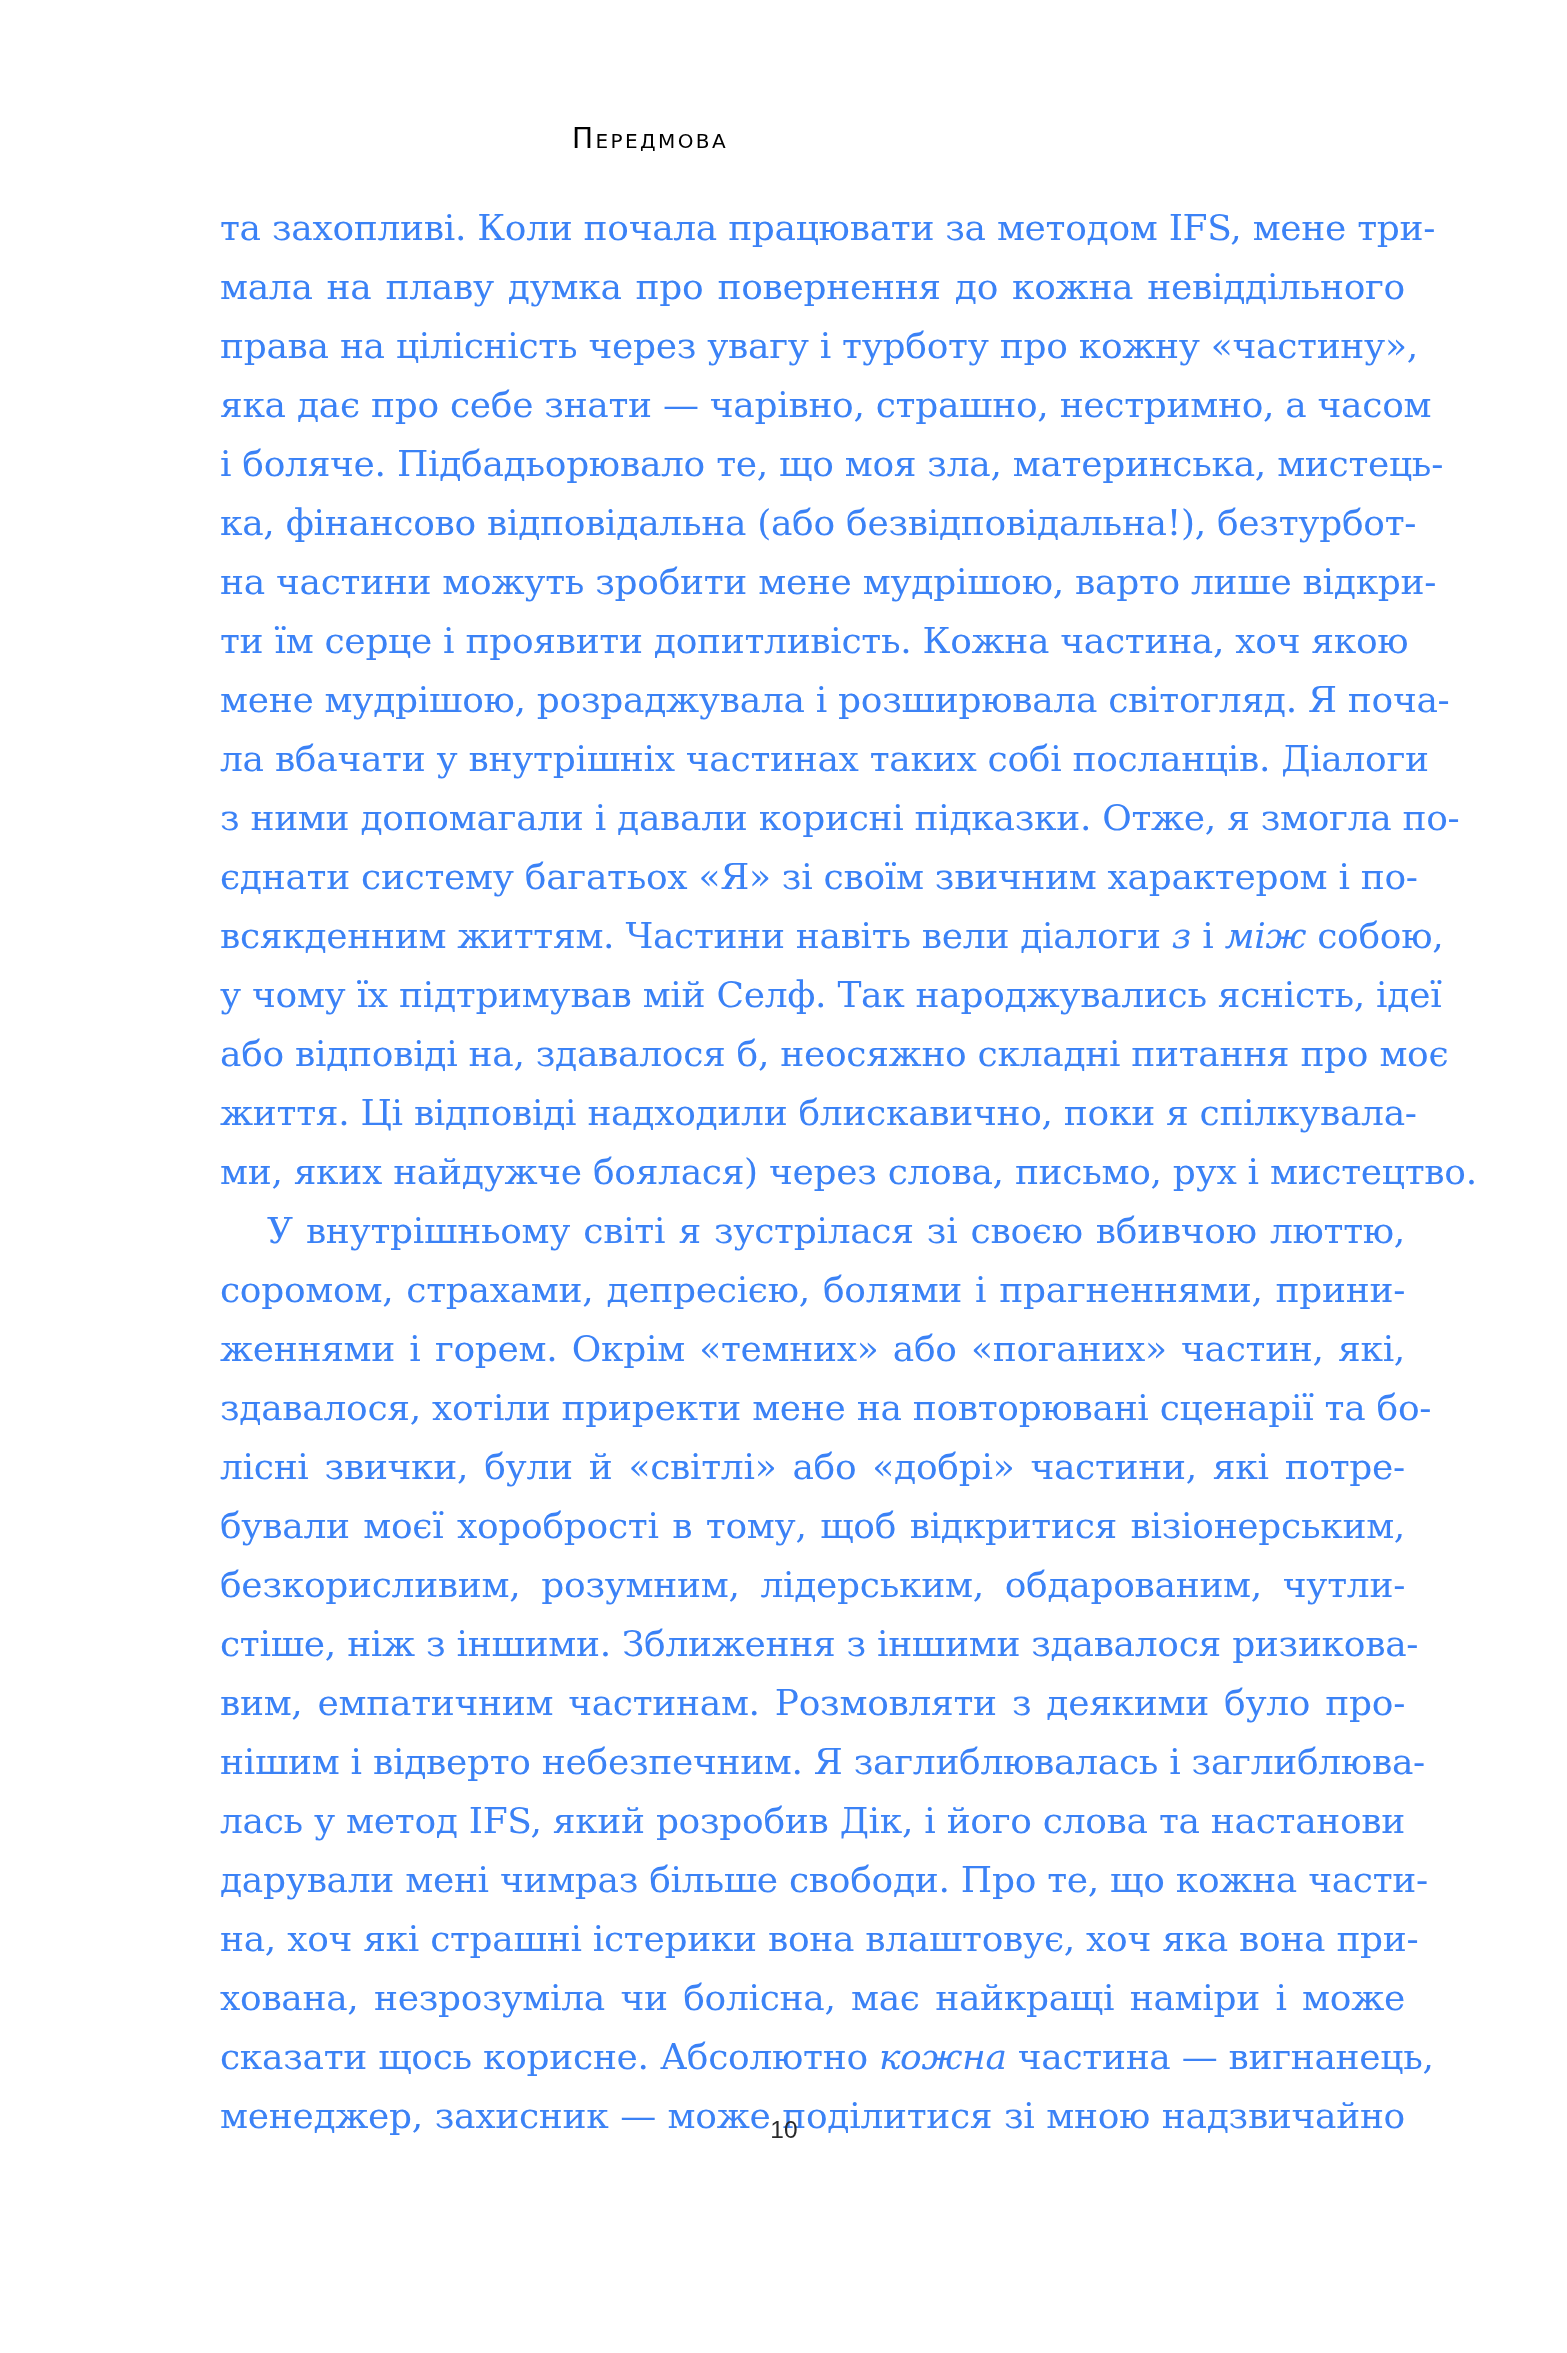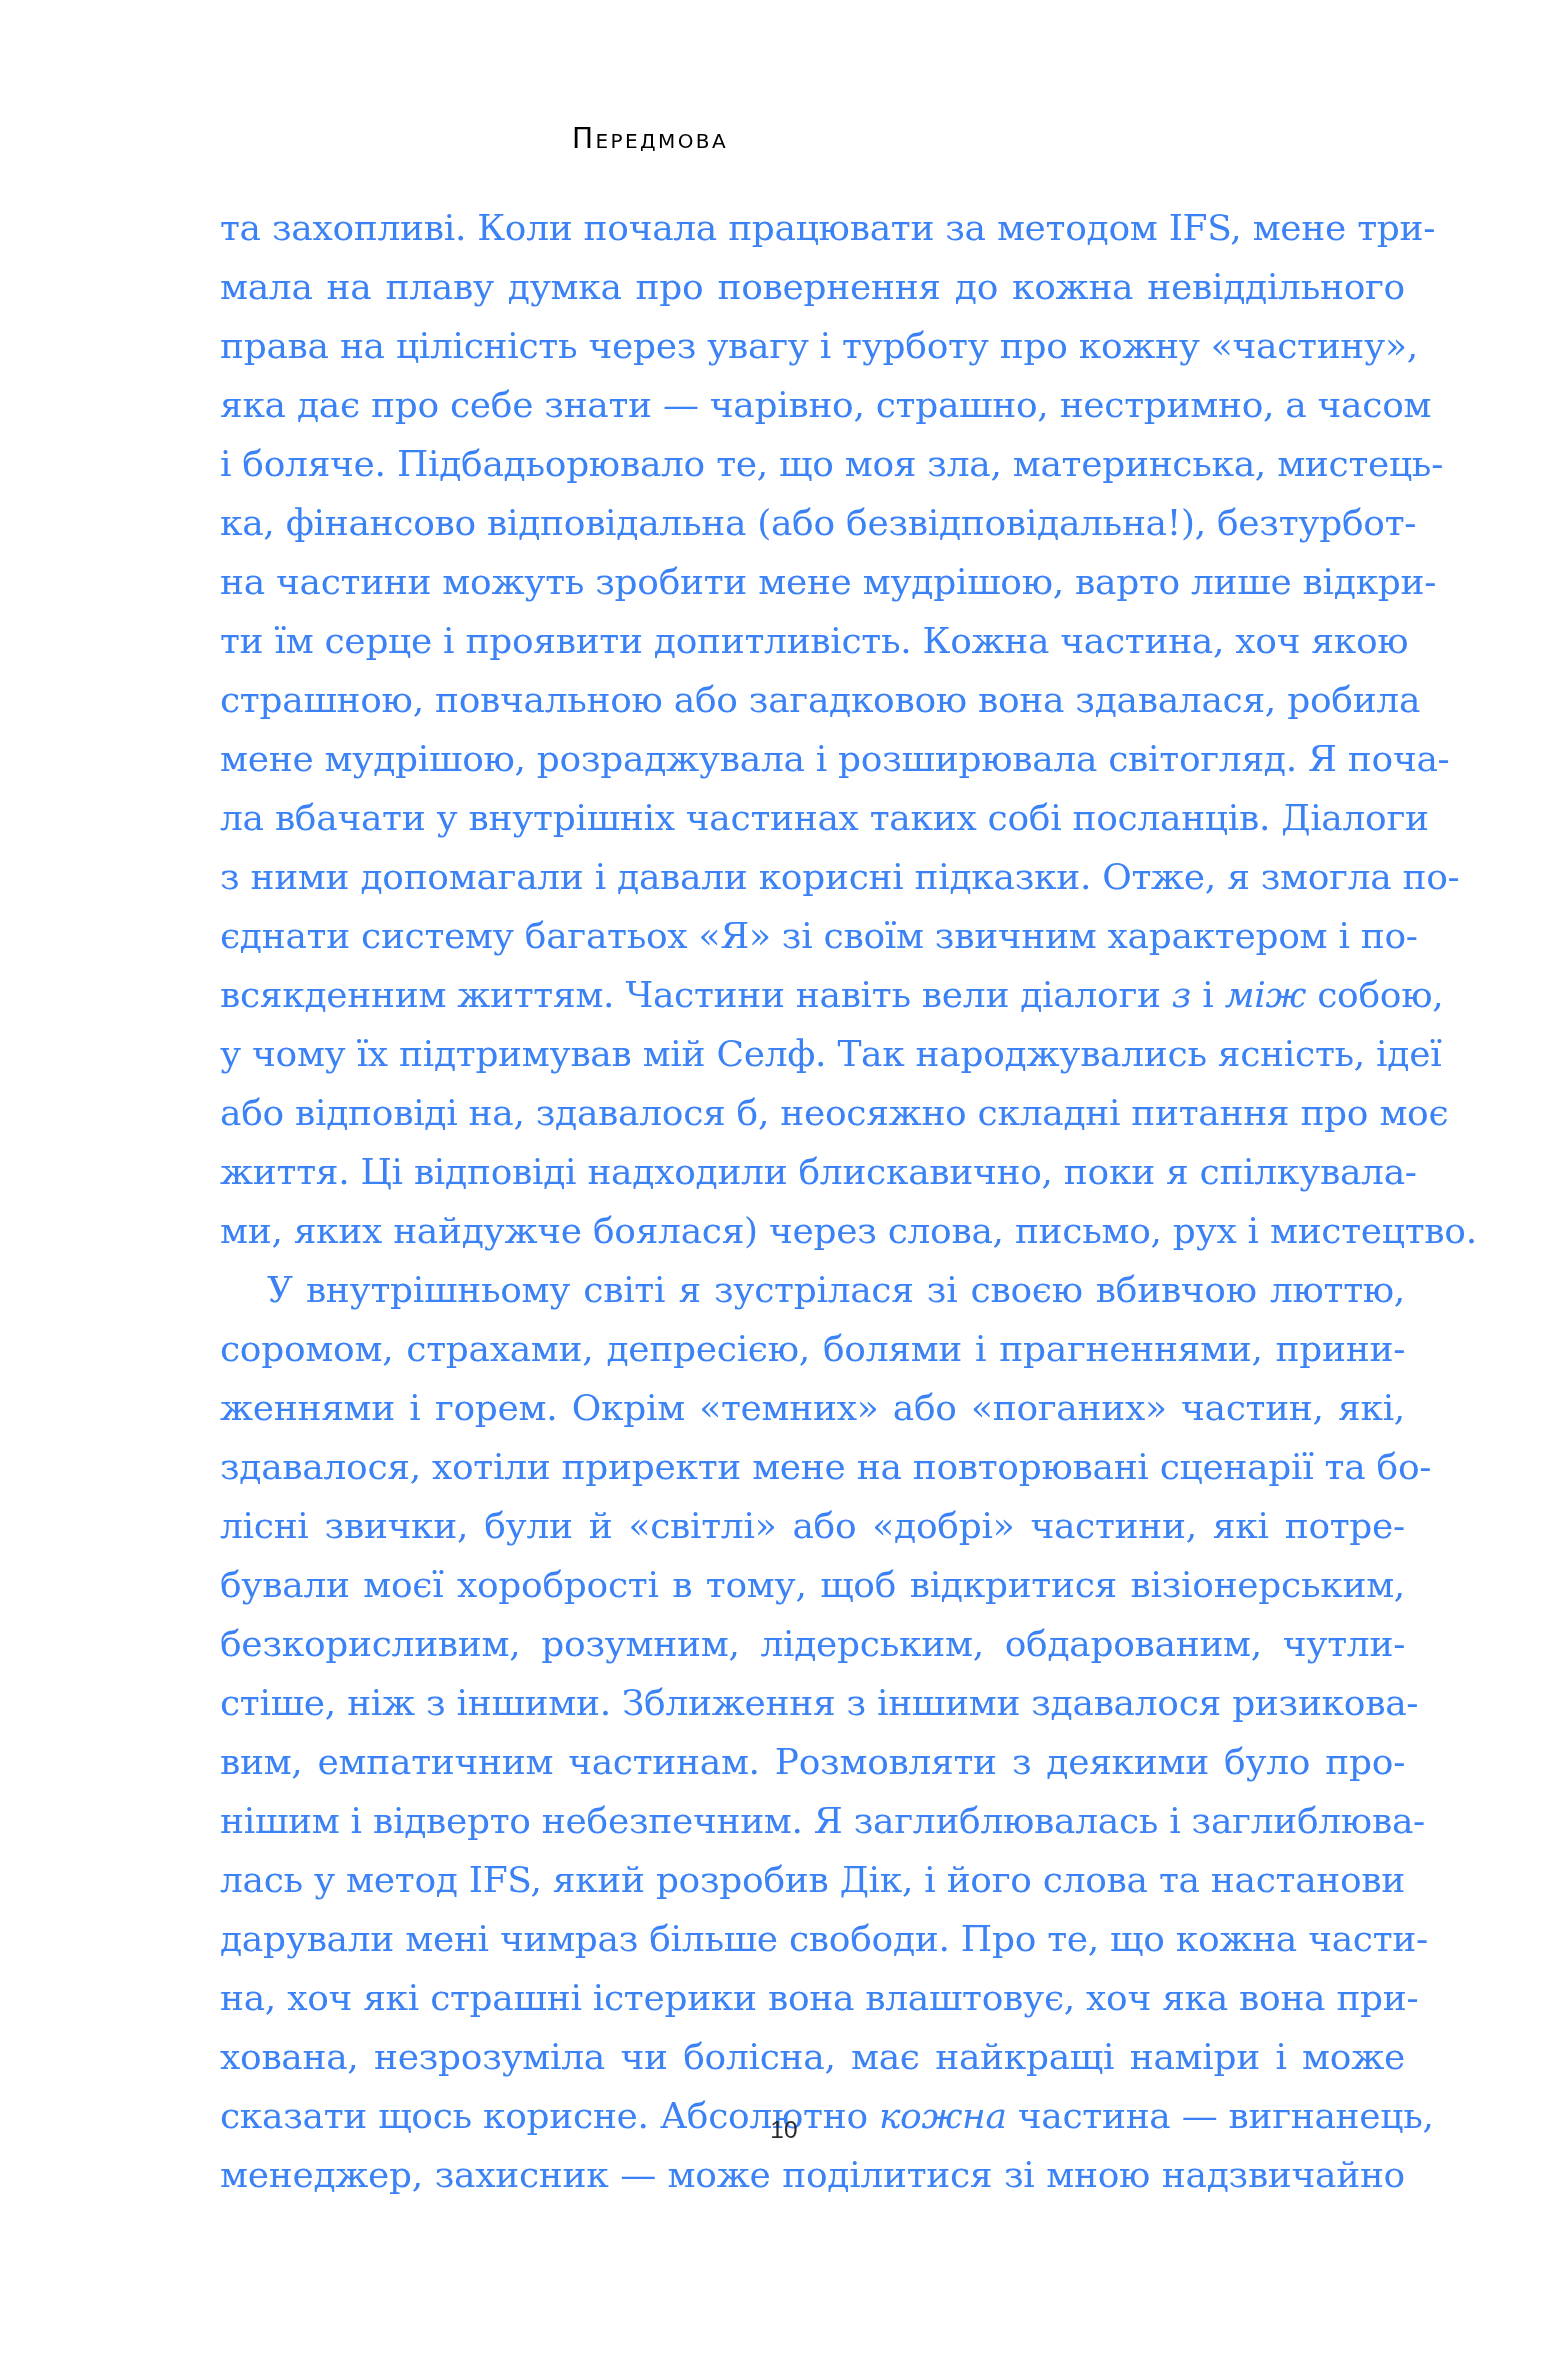--- a/index.html
+++ b/index.html
@@ -44,21 +44,20 @@
 
 <div class="text-block">
   <span class="line">та захопливі. Коли почала працювати за методом IFS, мене три-</span>
   <span class="line">мала на плаву думка про повернення до кожна невіддільного</span>
   <span class="line">права на цілісність через увагу і турботу про кожну «частину»,</span>
   <span class="line">яка дає про себе знати — чарівно, страшно, нестримно, а часом</span>
   <span class="line">і боляче. Підбадьорювало те, що моя зла, материнська, мистець-</span>
   <span class="line">ка, фінансово відповідальна (або безвідповідальна!), безтурбот-</span>
   <span class="line">на частини можуть зробити мене мудрішою, варто лише відкри-</span>
   <span class="line">ти їм серце і проявити допитливість. Кожна частина, хоч якою</span>
-  <span class="line">страшною, повчальною або загадковою вона здавалася, робила</span>
   <span class="line">мене мудрішою, розраджувала і розширювала світогляд. Я поча-</span>
   <span class="line">ла вбачати у внутрішніх частинах таких собі посланців. Діалоги</span>
   <span class="line">з ними допомагали і давали корисні підказки. Отже, я змогла по-</span>
   <span class="line">єднати систему багатьох «Я» зі своїм звичним характером і по-</span>
   <span class="line"><span>всякденним життям. Частини навіть вели діалоги </span><em>з</em><span> і </span><em>між</em><span> собою,</span></span>
   <span class="line">у чому їх підтримував мій Селф. Так народжувались ясність, ідеї</span>
   <span class="line">або відповіді на, здавалося б, неосяжно складні питання про моє</span>
   <span class="line">життя. Ці відповіді надходили блискавично, поки я спілкувала-</span>
   <span class="line">ми, яких найдужче боялася) через слова, письмо, рух і мистецтво.</span>
   <span class="line indent">У внутрішньому світі я зустрілася зі своєю вбивчою люттю,</span>

